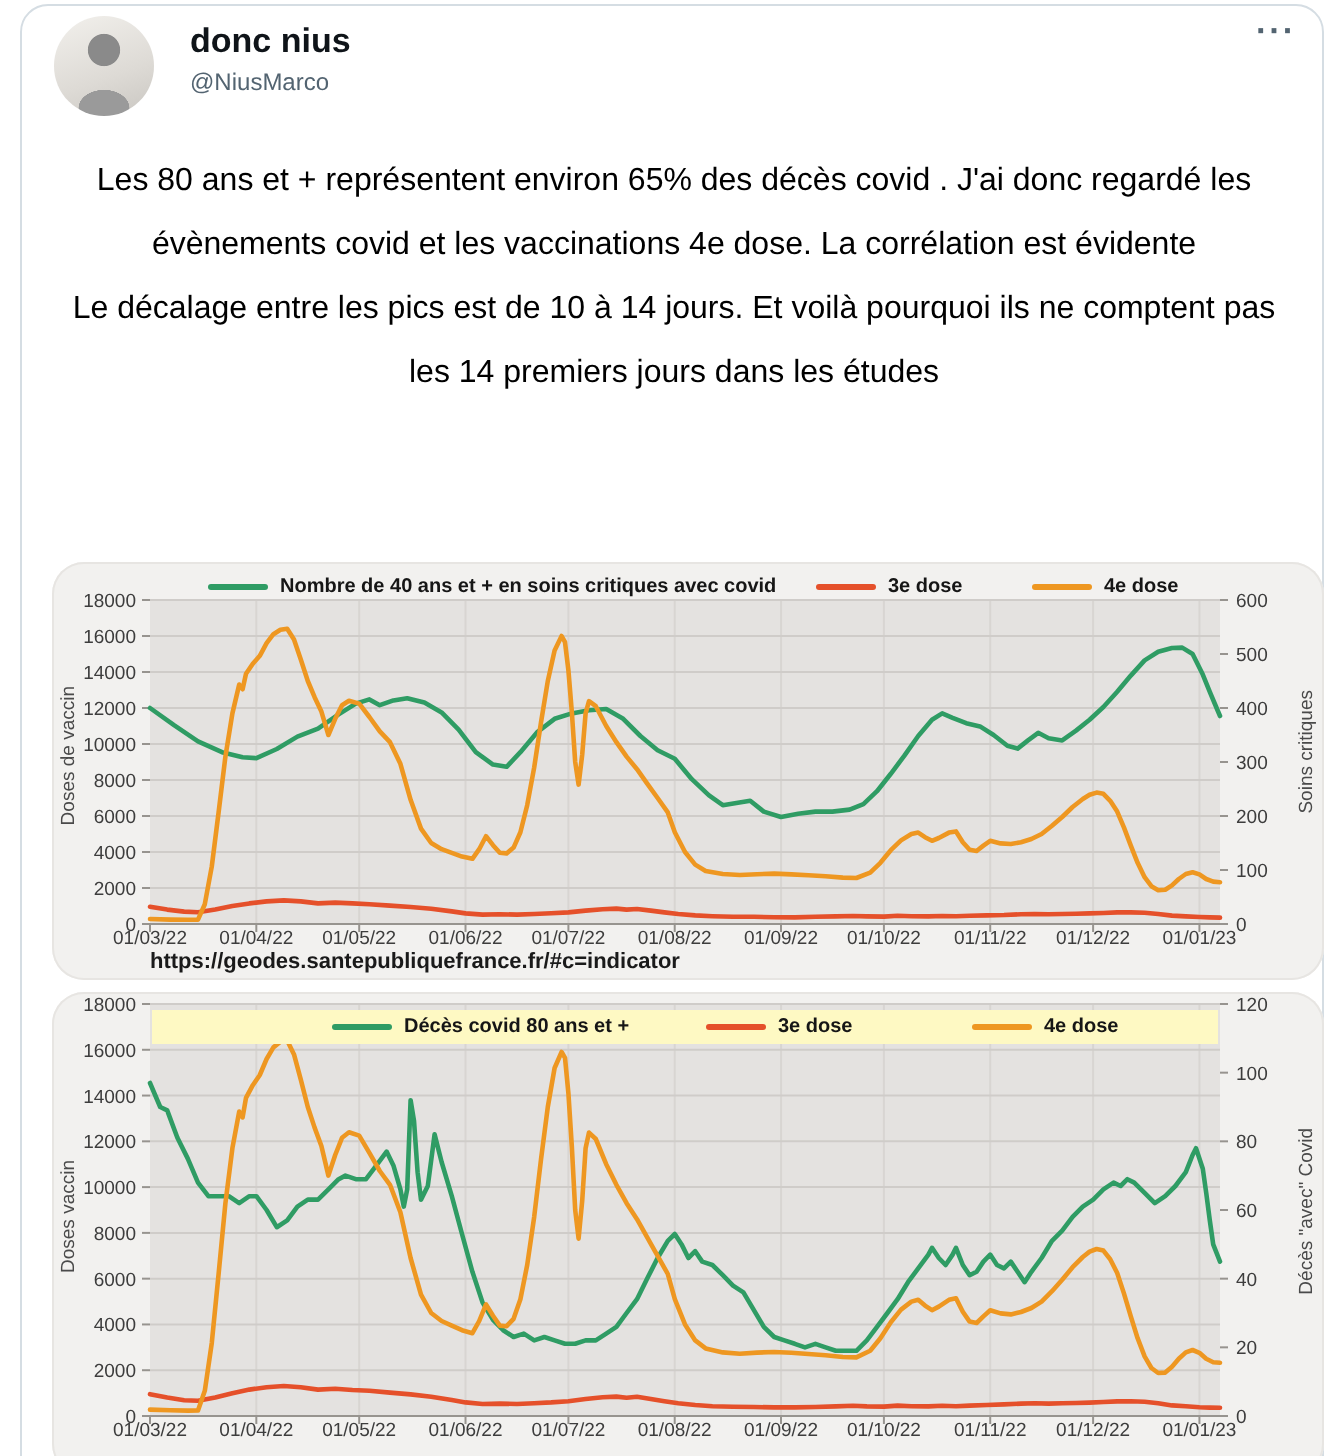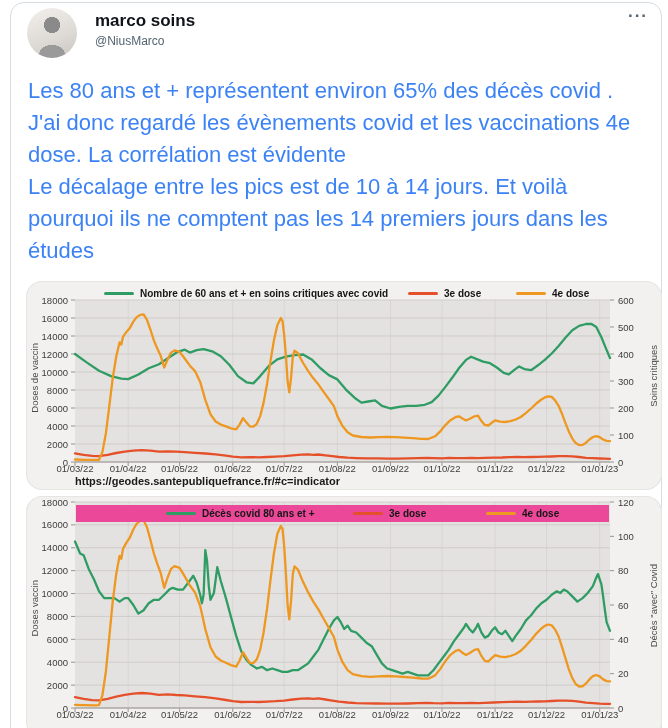--- a/index.html
+++ b/index.html
@@ -12,45 +12,45 @@
        background:
          radial-gradient(circle at 50% 34%, #8a8a8a 0 19%, rgba(0,0,0,0) 20%),
          radial-gradient(ellipse 42% 30% at 50% 92%, #9a9a9a 0 60%, rgba(0,0,0,0) 61%),
          radial-gradient(circle at 42% 30%, #5a5a5a 0 6%, rgba(0,0,0,0) 7%),
          radial-gradient(circle at 58% 30%, #5a5a5a 0 6%, rgba(0,0,0,0) 7%),
          linear-gradient(160deg,#f2f0ec 0%,#dddad5 60%,#c9c6c1 100%);}
   .author-name{position:absolute;left:95px;top:11px;font-size:17px;font-weight:bold;color:#0f1419;cursor:pointer;}
   .author-handle{position:absolute;left:95px;top:34px;font-size:12px;color:#536471;}
   .more-btn{position:absolute;right:16px;top:4px;font-size:17px;font-weight:bold;color:#536471;
        letter-spacing:1px;cursor:pointer;background:none;border:none;padding:2px 4px;}
-  .tweet-text{position:absolute;left:28px;top:75px;width:618px;font-size:22px;line-height:32px;
-       color:#3b82f6;white-space:pre-wrap;}
+  .tweet-text{position:absolute;left:28px;top:75px;width:618px;font-size:16px;line-height:32px;
+       color:#000000;white-space:pre-wrap;text-align:center;}
   .chart-card{position:absolute;left:26px;width:636px;background:#f2f1ef;border-radius:16px;
        box-shadow:0 0 0 1px #e7e5e2 inset;cursor:pointer;}
   #chart-card-0{top:281px;height:209px;}
   #chart-card-1{top:496px;height:242px;}
   .plot-svg{position:absolute;left:0;top:0;}
   .tick{font-size:9.5px;fill:#3d3d3d;font-family:"Liberation Sans",sans-serif;}
   .legend{position:absolute;left:50px;width:533px;height:17px;}
-  #legend-1{background:#ec4899;}
+  #legend-1{background:#fef9c3;}
   .li{position:absolute;top:0;display:flex;align-items:center;gap:6px;height:17px;}
   .mk{display:inline-block;width:30px;height:3px;border-radius:2px;}
   .li b{font-size:10px;color:#161616;white-space:nowrap;}
   .vtitle{position:absolute;writing-mode:vertical-rl;transform:rotate(180deg);
        font-size:9.5px;color:#4a4a4a;white-space:nowrap;}
   .caption{position:absolute;left:49px;top:194px;width:535px;
        font-size:11px;font-weight:bold;color:#1a1a1a;}
 </style>
 </head>
 <body>
 
 <div class="tweet-card"></div>
 
 <div class="avatar"></div>
-<div class="author-name">marco soins</div>
+<div class="author-name">donc nius</div>
 <div class="author-handle">@NiusMarco</div>
 <button class="more-btn">···</button>
 
 <div class="tweet-text">Les 80 ans et + représentent environ 65% des décès covid . J'ai donc regardé les évènements covid et les vaccinations 4e dose. La corrélation est évidente
 Le décalage entre les pics est de 10 à 14 jours. Et voilà pourquoi ils ne comptent pas les 14 premiers jours dans les études</div>
 
 <div class="chart-card" id="chart-card-0">
   <svg class="plot-svg" id="chart-svg-0" width="636" height="209">
       <rect x="49" y="19" width="535" height="162" fill="#e4e2e0"></rect>
       <line x1="49" y1="181" x2="49" y2="185" stroke="#97948f"></line>
@@ -130,21 +130,21 @@
       <line x1="584" y1="19" x2="588" y2="19" stroke="#97948f"></line>
       <text x="592" y="22.5" class="tick">600</text>
       <line x1="49" y1="181" x2="584" y2="181" stroke="#97948f"></line>
       <polyline points="49.0,73.0 61.0,81.6 73.0,89.7 85.0,95.1 95.3,97.6 102.2,98.1 112.4,93.5 122.7,87.3 133.0,83.3 143.3,76.2 151.9,70.8 158.7,68.7 163.9,71.6 170.7,69.2 177.6,68.1 186.2,70.3 194.8,75.2 203.3,83.8 211.9,95.1 220.5,101.3 227.3,102.4 234.2,95.1 242.8,84.9 251.3,78.4 259.9,75.7 268.5,74.1 277.1,73.5 285.6,78.4 294.2,87.0 302.8,94.1 311.4,98.4 319.9,108.6 328.5,116.7 335.4,121.6 342.2,120.5 349.1,119.4 355.9,124.8 364.5,127.5 373.1,125.9 381.7,124.8 390.2,124.8 398.8,123.8 405.7,121.1 412.5,114.6 419.4,105.9 426.2,96.8 433.1,87.0 440.0,78.9 445.1,75.7 450.3,77.9 457.1,80.6 464.0,82.2 470.8,86.5 477.7,91.9 482.8,93.3 488.0,89.2 493.1,85.4 498.3,88.1 505.1,89.2 512.0,84.3 518.8,78.9 525.7,72.5 532.6,64.9 539.4,56.8 546.3,49.2 553.1,44.9 560.0,43.0 565.1,42.8 570.3,46.0 575.4,56.3 578.9,64.9 582.3,73.0 584.0,77.0" fill="none" stroke="#2f9c64" stroke-width="2.3" stroke-linejoin="round" stroke-linecap="round"></polyline>
       <polyline points="49.0,172.4 57.6,173.8 66.1,174.8 73.0,175.1 81.6,173.8 90.2,172.0 98.7,170.7 107.3,169.7 115.9,169.2 124.4,169.7 133.0,170.7 141.6,170.3 150.2,170.7 158.7,171.1 169.0,171.8 179.3,172.5 189.6,173.4 199.9,174.7 206.8,175.7 215.3,176.3 223.9,176.1 232.5,176.3 241.1,176.0 249.6,175.6 258.2,175.2 266.8,174.3 275.3,173.6 282.2,173.3 287.3,173.8 292.5,173.5 299.4,174.3 306.2,175.2 313.1,176.0 321.6,176.7 330.2,177.1 340.5,177.4 350.8,177.4 361.1,177.6 371.4,177.7 381.7,177.4 391.9,177.2 400.5,177.0 407.4,177.2 416.0,177.3 422.8,176.9 429.7,177.1 438.2,177.2 445.1,177.0 452.0,177.1 458.8,176.9 467.4,176.7 476.0,176.5 484.5,176.1 491.4,176.0 498.3,176.1 505.1,176.0 512.0,175.9 518.8,175.7 525.7,175.5 532.6,175.2 539.4,175.2 546.3,175.4 553.1,176.0 560.0,176.8 566.9,177.2 573.7,177.5 578.9,177.7 584.0,177.8" fill="none" stroke="#e5502a" stroke-width="2.3" stroke-linejoin="round" stroke-linecap="round"></polyline>
       <polyline points="49.0,178.5 59.3,178.8 67.9,178.9 73.0,178.8 76.4,171.1 79.9,152.2 83.3,125.2 86.7,97.3 90.2,75.7 93.6,61.3 95.3,63.6 97.0,55.9 100.4,50.9 103.9,46.9 107.3,40.6 110.7,36.1 114.2,33.9 117.6,33.4 121.0,38.8 124.4,48.7 127.9,59.5 131.3,67.6 134.7,74.8 138.2,86.5 141.6,78.4 145.0,71.6 148.5,69.4 153.6,70.8 158.7,77.5 163.9,84.7 169.0,90.1 174.2,100.9 179.3,118.9 184.5,133.3 189.6,140.5 194.8,143.6 199.9,145.4 205.0,147.3 210.2,148.4 213.6,143.6 217.0,137.1 220.5,141.6 223.9,145.4 227.3,145.7 230.8,142.8 234.2,135.1 237.6,121.6 241.1,102.7 244.5,80.2 247.9,59.5 251.3,44.2 254.8,37.0 256.5,40.1 258.2,54.1 259.9,74.8 261.6,100.0 263.3,111.3 265.1,96.4 266.8,75.7 268.5,69.6 271.9,72.1 277.1,82.0 282.2,90.1 287.3,97.3 292.5,103.6 297.6,110.8 302.8,118.0 307.9,125.2 311.4,135.1 316.5,145.0 321.6,151.3 326.8,154.5 335.4,156.0 343.9,156.5 352.5,156.1 361.1,155.8 369.7,156.2 378.2,156.6 386.8,157.1 395.4,157.8 402.2,158.0 409.1,155.3 414.2,150.4 419.4,144.1 424.5,139.2 429.7,136.0 433.1,135.3 436.5,137.6 440.0,139.4 443.4,138.0 448.5,135.3 452.0,134.7 455.4,140.1 458.8,143.9 462.3,144.5 465.7,141.8 469.1,139.4 474.3,140.7 479.4,141.0 484.5,140.1 489.7,138.5 494.8,136.0 500.0,131.9 505.1,127.5 510.3,122.5 515.4,118.5 518.8,116.4 522.3,115.3 525.7,115.9 529.1,119.4 532.6,124.8 536.0,132.8 539.4,141.8 542.8,150.4 546.3,157.6 549.7,162.1 553.1,164.1 556.6,163.9 560.0,161.7 563.4,158.5 566.9,156.0 570.3,155.1 573.7,156.2 577.1,158.5 580.6,159.8 584.0,160.1" fill="none" stroke="#ee9721" stroke-width="2.3" stroke-linejoin="round" stroke-linecap="round"></polyline>
     </svg>
   <div class="legend" id="legend-0" style="top:4px;">
     <span class="li" style="left:28px">
         <i class="mk" style="background: rgb(47, 156, 100);"></i>
-        <b>Nombre de 60 ans et + en soins critiques avec covid</b>
+        <b>Nombre de 40 ans et + en soins critiques avec covid</b>
       </span>
     <span class="li" style="left:332px">
         <i class="mk" style="background: rgb(229, 80, 42);"></i>
         <b>3e dose</b>
       </span>
     <span class="li" style="left:440px">
         <i class="mk" style="background: rgb(238, 151, 33);"></i>
         <b>4e dose</b>
       </span>
   </div>

